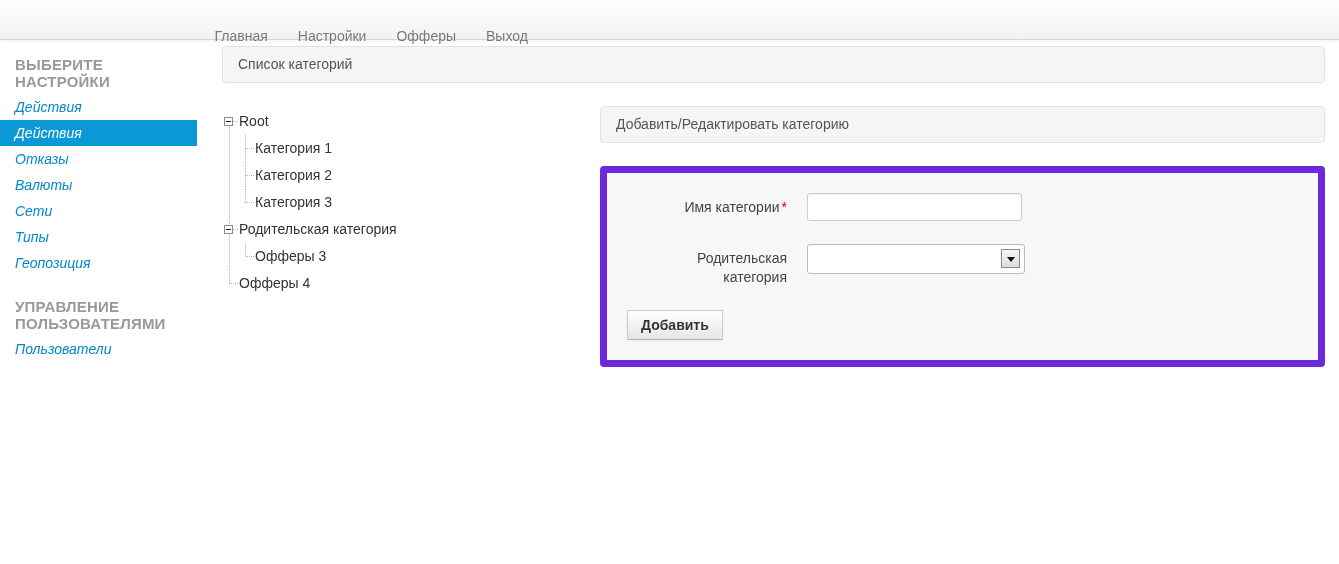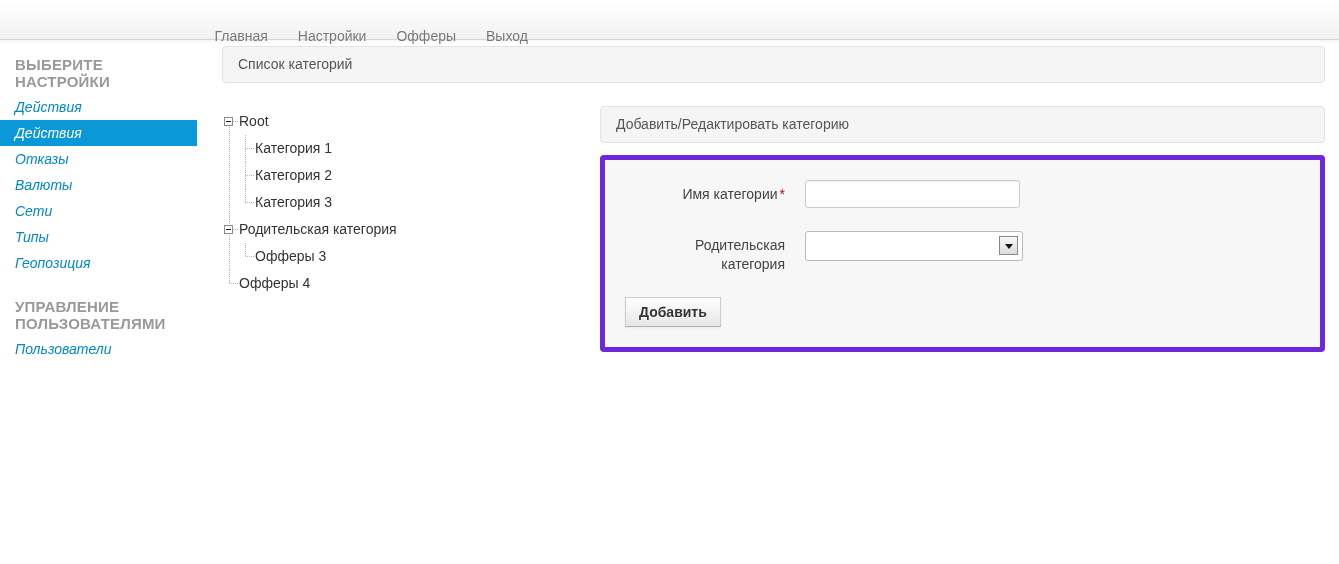--- a/index.html
+++ b/index.html
@@ -130,23 +130,23 @@
     display: inline-block;
     margin-left: 15px;
     color: #333;
     text-decoration: none;
     cursor: pointer;
     white-space: nowrap;
   }
 
   
   .form-well {
-    margin-top: 12px;
+    margin-top: 23px;
     background: #f7f7f7;
-    border: 5px solid #6d28d9;
+    border: 7px solid #6d28d9;
     border-radius: 4px;
     padding: 20px;
   }
   .field { display: flex; margin-bottom: 23px; }
   .field label {
     width: 160px;
     flex-shrink: 0;
     margin-right: 20px;
     text-align: right;
     padding-top: 5px;

